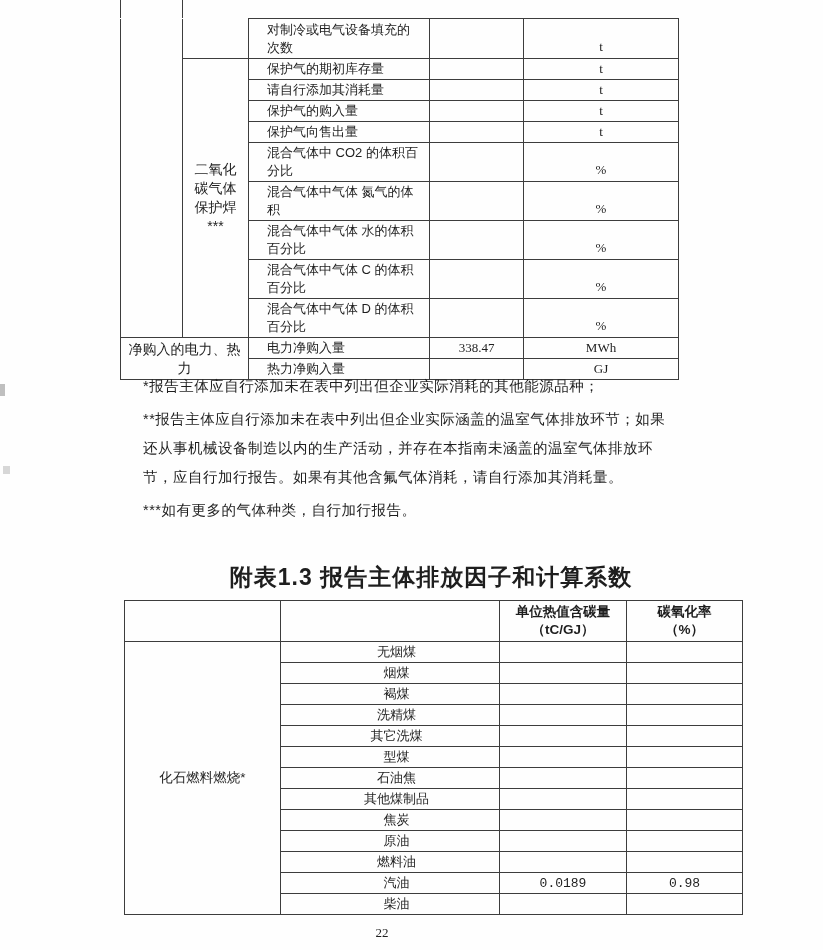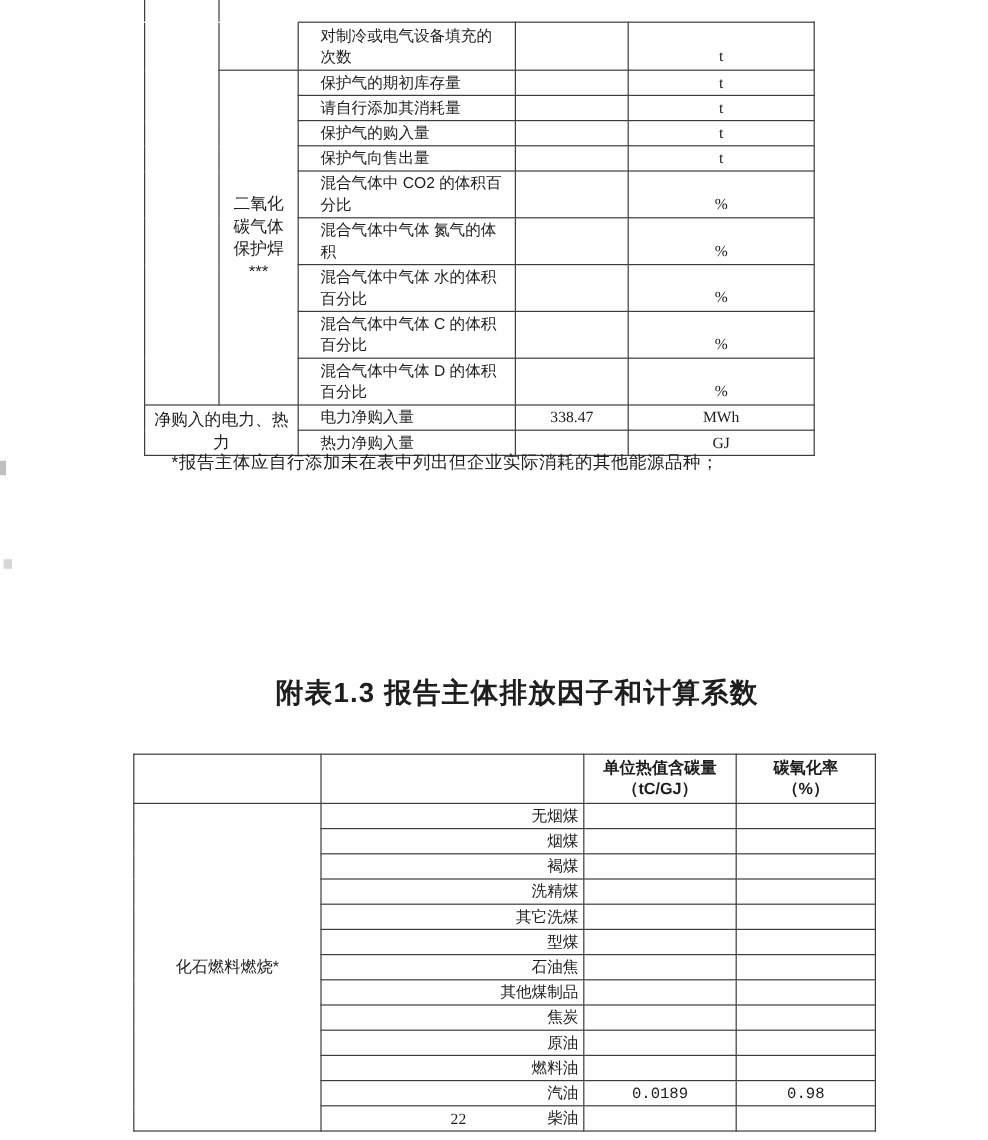--- a/index.html
+++ b/index.html
@@ -26,23 +26,23 @@
   #tbl1 td.cut { border-top:none; }
   tr.h40 { height:40px; } tr.h38 { height:38px; }
   tr.h19 { height:19px; } tr.h20 { height:20px; }
   .vstub { position:absolute; width:1px; height:18px; top:0; background:#3d3d3d; }
   
   #notes { position:absolute; left:120px; top:372px; width:612px;margin-left:23px; }
   #notes p { margin:0 0 4px 0; font-size:14.5px; line-height:29px; white-space:pre-line; letter-spacing:0.5px; }
   
   #tbl2-title { position:absolute; left:122px; top:562px; width:618px; text-align:center;
                 font-size:23px; font-weight:bold; letter-spacing:1px; }
-  #tbl2 { left:111px; top:600px; width:618px;margin-top:28px; }
+  #tbl2 { left:124px; top:600px; width:618px; }
   #tbl2 td.th { text-align:center; font-weight:bold; white-space:pre-line; line-height:18px; font-size:13.5px; vertical-align:middle; }
-  #tbl2 td.lbl { text-align:right; padding-left:17px; }
+  #tbl2 td.lbl { text-align:center; padding-left:17px; }
   #tbl2 td.val { text-align:center; font-family:Liberation Mono, monospace; }
   #tbl2 td.group { text-align:center; font-size:13.5px; vertical-align:middle; }
   tr.h41 { height:41px; } tr.h21 { height:21px; }
   
   #pagenum { position:absolute; left:0; top:925px; width:764px; text-align:center;
              font-size:13px; font-family:"Liberation Serif", serif; }
   .artifact1 { position:absolute; left:0; top:384px; width:5px; height:12px; background:#8a8a8a; opacity:.55; }
   .artifact2 { position:absolute; left:3px; top:466px; width:7px; height:8px; background:#b0b0b0; opacity:.5; }
 </style>
 </head>
@@ -132,20 +132,24 @@
   <tr class="h20">
     <td class="lbl">热力净购入量</td>
     <td class="val"></td>
     <td class="unit">GJ</td>
   </tr>
 </tbody>
   </table>
 
 <div id="notes">
   <p>*报告主体应自行添加未在表中列出但企业实际消耗的其他能源品种；</p>
+  <p>**报告主体应自行添加未在表中列出但企业实际涵盖的温室气体排放环节；如果
+还从事机械设备制造以内的生产活动，并存在本指南未涵盖的温室气体排放环
+节，应自行加行报告。如果有其他含氟气体消耗，请自行添加其消耗量。</p>
+  <p>***如有更多的气体种类，自行加行报告。</p>
 </div>
 
 <div id="tbl2-title">附表1.3 报告主体排放因子和计算系数</div>
 
 <table class="t" id="tbl2">
   <colgroup>
       <col style="width:156px">
       <col style="width:219px">
       <col style="width:127px">
       <col style="width:116px">

